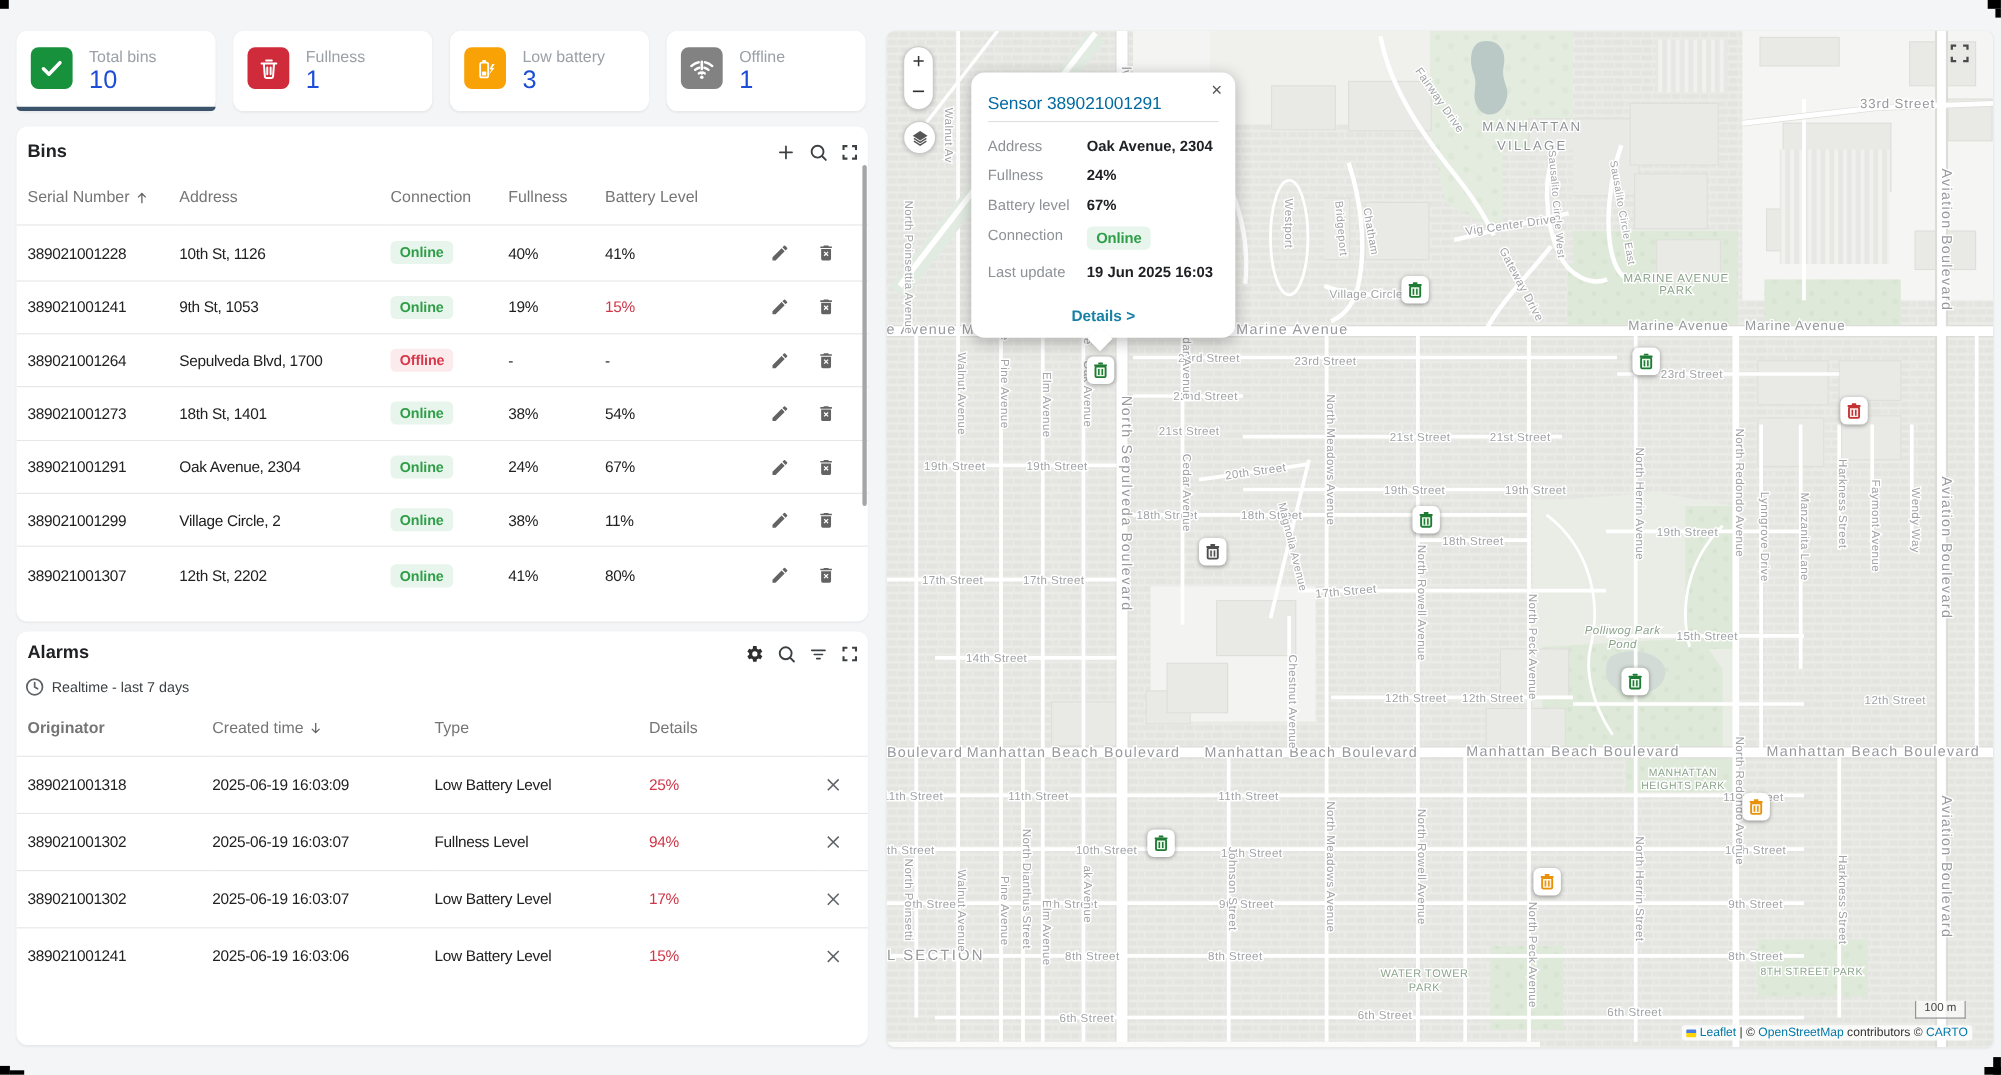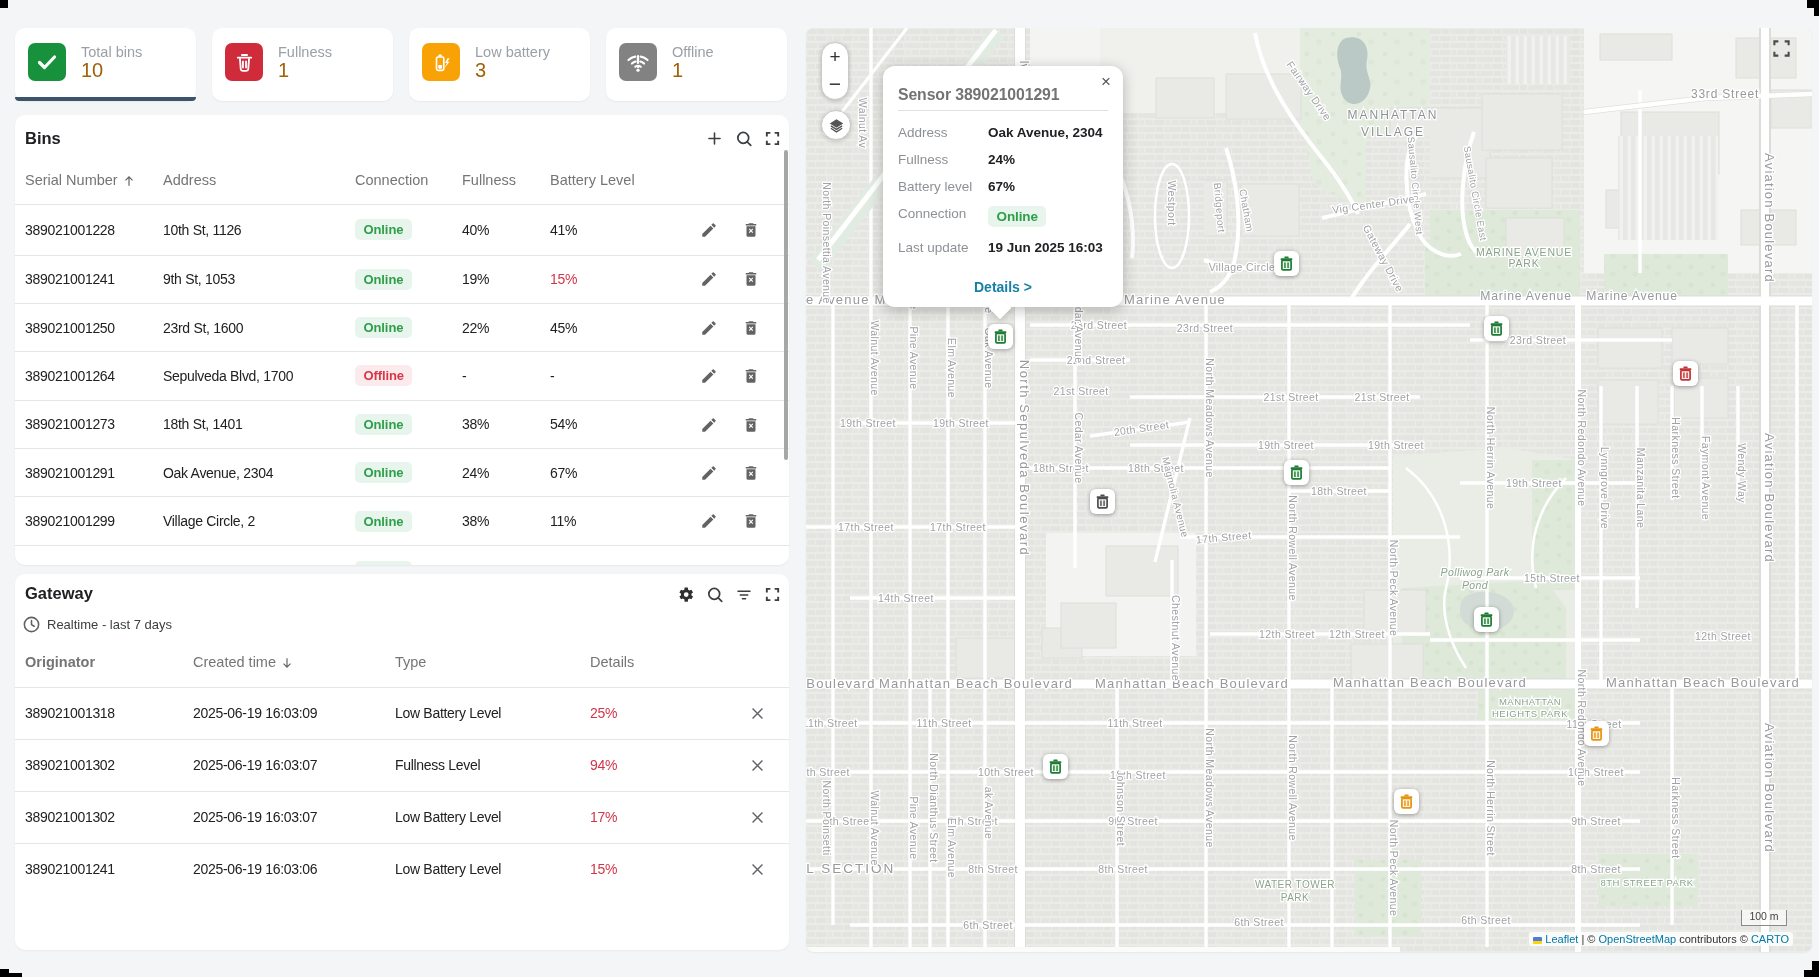--- a/index.html
+++ b/index.html
@@ -1,21 +1,21 @@
 <!DOCTYPE html>
 <html><head>
 <meta charset="utf-8">
 <style>
 * { margin:0; padding:0; box-sizing:border-box; }
 html,body { width:1819px; height:977px; overflow:hidden; background:#f4f5f7; font-family:"Liberation Sans", sans-serif; }
 
 .card { position:absolute; top:28px; width:181px; height:73px; background:#fff; border-radius:10px; box-shadow:0 1px 2px rgba(0,0,0,0.05); }
 .card .ic { position:absolute; left:13px; top:15px; width:38px; height:38px; border-radius:7px; display:flex; align-items:center; justify-content:center; }
 .card .lab { position:absolute; left:66px; top:16px; font-size:14.5px; color:#9aa0a6; }
-.card .val { position:absolute; left:66px; top:31px; font-size:20px; color:#a16207; font-weight:500; }
+.card .val { position:absolute; left:66px; top:31px; font-size:23px; color:#1d4ed8; font-weight:500; }
 .card.sel::after { content:""; position:absolute; left:0; right:0; bottom:0; height:4px; background:#3b536b; border-radius:0 0 10px 10px; }
 
 .panel { position:absolute; left:15px; width:774px; background:#fff; border-radius:10px; box-shadow:0 1px 2px rgba(0,0,0,0.05); overflow:hidden; }
 .ptitle { position:absolute; left:10px; font-size:16.5px; font-weight:700; color:#202124; }
 .hicons { position:absolute; right:8px; display:flex; gap:11px; align-items:center; }
 .hicons svg { display:block; }
 table.grid { border-collapse:collapse; position:absolute; left:0; width:774px; table-layout:fixed; }
 table.grid th { text-align:left; font-weight:400; font-size:14.5px; color:#757575; }
 table.grid td { font-size:14px; letter-spacing:-0.3px; color:#212121; }
 table.grid tr { height:52px; } #binrows tr { height:48.4px; } #binrows tr:first-child { height:51px; }
@@ -164,35 +164,20 @@
           <td class="ic"><svg class="rowic" width="18" height="18" viewBox="0 0 24 24">
               <path fill="#636363" d="M3 17.25V21h3.75L17.8 9.94l-3.75-3.75L3 17.25zM20.7 7.04a1 1 0 000-1.41l-2.34-2.34a1 1 0 00-1.41 0l-1.83 1.83 3.75 3.75 1.83-1.83z"></path>
             </svg></td>
           <td class="ic"><svg class="rowic" width="18" height="18" viewBox="0 0 24 24">
               <path fill="#636363" d="M6 19a2 2 0 002 2h8a2 2 0 002-2V7H6v12zM19 4h-3.5l-1-1h-5l-1 1H5v2h14V4z"></path>
               <path d="M9.6 10.6l4.8 4.8M14.4 10.6l-4.8 4.8" stroke="#fff" stroke-width="1.6"></path>
             </svg></td>
           <td></td>
         </tr>
         <tr>
-          <td style="padding-left:10px;">389021001250</td>
-          <td>23rd St, 1600</td>
-          <td><span class="badge on">Online</span></td>
-          <td>22%</td>
-          <td class="">45%</td>
-          <td class="ic"><svg class="rowic" width="18" height="18" viewBox="0 0 24 24">
-              <path fill="#636363" d="M3 17.25V21h3.75L17.8 9.94l-3.75-3.75L3 17.25zM20.7 7.04a1 1 0 000-1.41l-2.34-2.34a1 1 0 00-1.41 0l-1.83 1.83 3.75 3.75 1.83-1.83z"></path>
-            </svg></td>
-          <td class="ic"><svg class="rowic" width="18" height="18" viewBox="0 0 24 24">
-              <path fill="#636363" d="M6 19a2 2 0 002 2h8a2 2 0 002-2V7H6v12zM19 4h-3.5l-1-1h-5l-1 1H5v2h14V4z"></path>
-              <path d="M9.6 10.6l4.8 4.8M14.4 10.6l-4.8 4.8" stroke="#fff" stroke-width="1.6"></path>
-            </svg></td>
-          <td></td>
-        </tr>
-        <tr>
           <td style="padding-left:10px;">389021001264</td>
           <td>Sepulveda Blvd, 1700</td>
           <td><span class="badge off">Offline</span></td>
           <td>-</td>
           <td class="">-</td>
           <td class="ic"><svg class="rowic" width="18" height="18" viewBox="0 0 24 24">
               <path fill="#636363" d="M3 17.25V21h3.75L17.8 9.94l-3.75-3.75L3 17.25zM20.7 7.04a1 1 0 000-1.41l-2.34-2.34a1 1 0 00-1.41 0l-1.83 1.83 3.75 3.75 1.83-1.83z"></path>
             </svg></td>
           <td class="ic"><svg class="rowic" width="18" height="18" viewBox="0 0 24 24">
               <path fill="#636363" d="M6 19a2 2 0 002 2h8a2 2 0 002-2V7H6v12zM19 4h-3.5l-1-1h-5l-1 1H5v2h14V4z"></path>
@@ -259,21 +244,21 @@
               <path d="M9.6 10.6l4.8 4.8M14.4 10.6l-4.8 4.8" stroke="#fff" stroke-width="1.6"></path>
             </svg></td>
           <td></td>
         </tr>
       </tbody>
   </table>
   <div style="position:absolute;right:1px;top:35px;width:4px;height:310px;background:#a6a6a6;border-radius:2px;"></div>
 </div>
 
 <div class="panel" style="top:574px;height:376px;">
-  <div class="ptitle" style="top:10px;left:10px;">Gateway</div>
+  <div class="ptitle" style="top:10px;left:10px;">Alarms</div>
   <div class="hicons" style="top:11px;">
     <svg width="19" height="19" viewBox="0 0 24 24">
         <path fill="#2f2f2f" d="M19.4 13a7.5 7.5 0 000-2l2.1-1.6-2-3.5-2.5 1a7.5 7.5 0 00-1.7-1L14.9 3h-4l-.4 2.9a7.5 7.5 0 00-1.7 1l-2.5-1-2 3.5L6.4 11a7.5 7.5 0 000 2l-2.1 1.6 2 3.5 2.5-1a7.5 7.5 0 001.7 1l.4 2.9h4l.4-2.9a7.5 7.5 0 001.7-1l2.5 1 2-3.5zM12.9 15a3 3 0 110-6 3 3 0 010 6z"></path>
       </svg>
     <svg width="18" height="18" viewBox="0 0 24 24">
         <circle cx="11" cy="10.5" r="7.2" stroke="#3c4043" stroke-width="2.3" fill="none"></circle>
         <path d="M16.3 15.8L21 20.5" stroke="#3c4043" stroke-width="2.3" stroke-linecap="round"></path>
       </svg>
     <svg width="18" height="18" viewBox="0 0 24 24">
         <path d="M4 7h16M7 12h10M10 17h4" stroke="#3c4043" stroke-width="2" stroke-linecap="round"></path>
@@ -702,21 +687,21 @@
         <rect x="5.5" y="7.5" width="13" height="13.5" rx="1.5" fill="#fdf3e2" stroke="#e8920c" stroke-width="2.4"></rect>
         <rect x="3.8" y="4.6" width="16.4" height="2.8" rx="0.6" fill="#e8920c"></rect>
         <rect x="9" y="2.2" width="6" height="2.4" rx="0.6" fill="#e8920c"></rect>
         <line x1="9.8" y1="10.5" x2="9.8" y2="18.3" stroke="#e8920c" stroke-width="2"></line>
         <line x1="14.2" y1="10.5" x2="14.2" y2="18.3" stroke="#e8920c" stroke-width="2"></line>
       </svg>
     </div>
 <div class="popup">
  <div class="tail"></div>
  <div style="position:absolute;right:12px;top:6px;font-size:17px;color:#555;">×</div>
- <div style="position:absolute;left:15px;top:20px;font-size:15.8px;font-weight:700;letter-spacing:-0.1px;color:#737373;">Sensor 389021001291</div>
+ <div style="position:absolute;left:15px;top:20px;font-size:15.8px;font-weight:400;letter-spacing:-0.1px;color:#0369a1;">Sensor 389021001291</div>
  <div style="position:absolute;left:15px;right:15px;top:44px;border-top:1px solid #e0e0e0;"></div>
  <div class="prow" style="top:59px;">
         <span class="pl">Address</span>
         <span class="pv">Oak Avenue, 2304</span>
       </div>
  <div class="prow" style="top:86px;">
         <span class="pl">Fullness</span>
         <span class="pv">24%</span>
       </div>
  <div class="prow" style="top:113px;">

